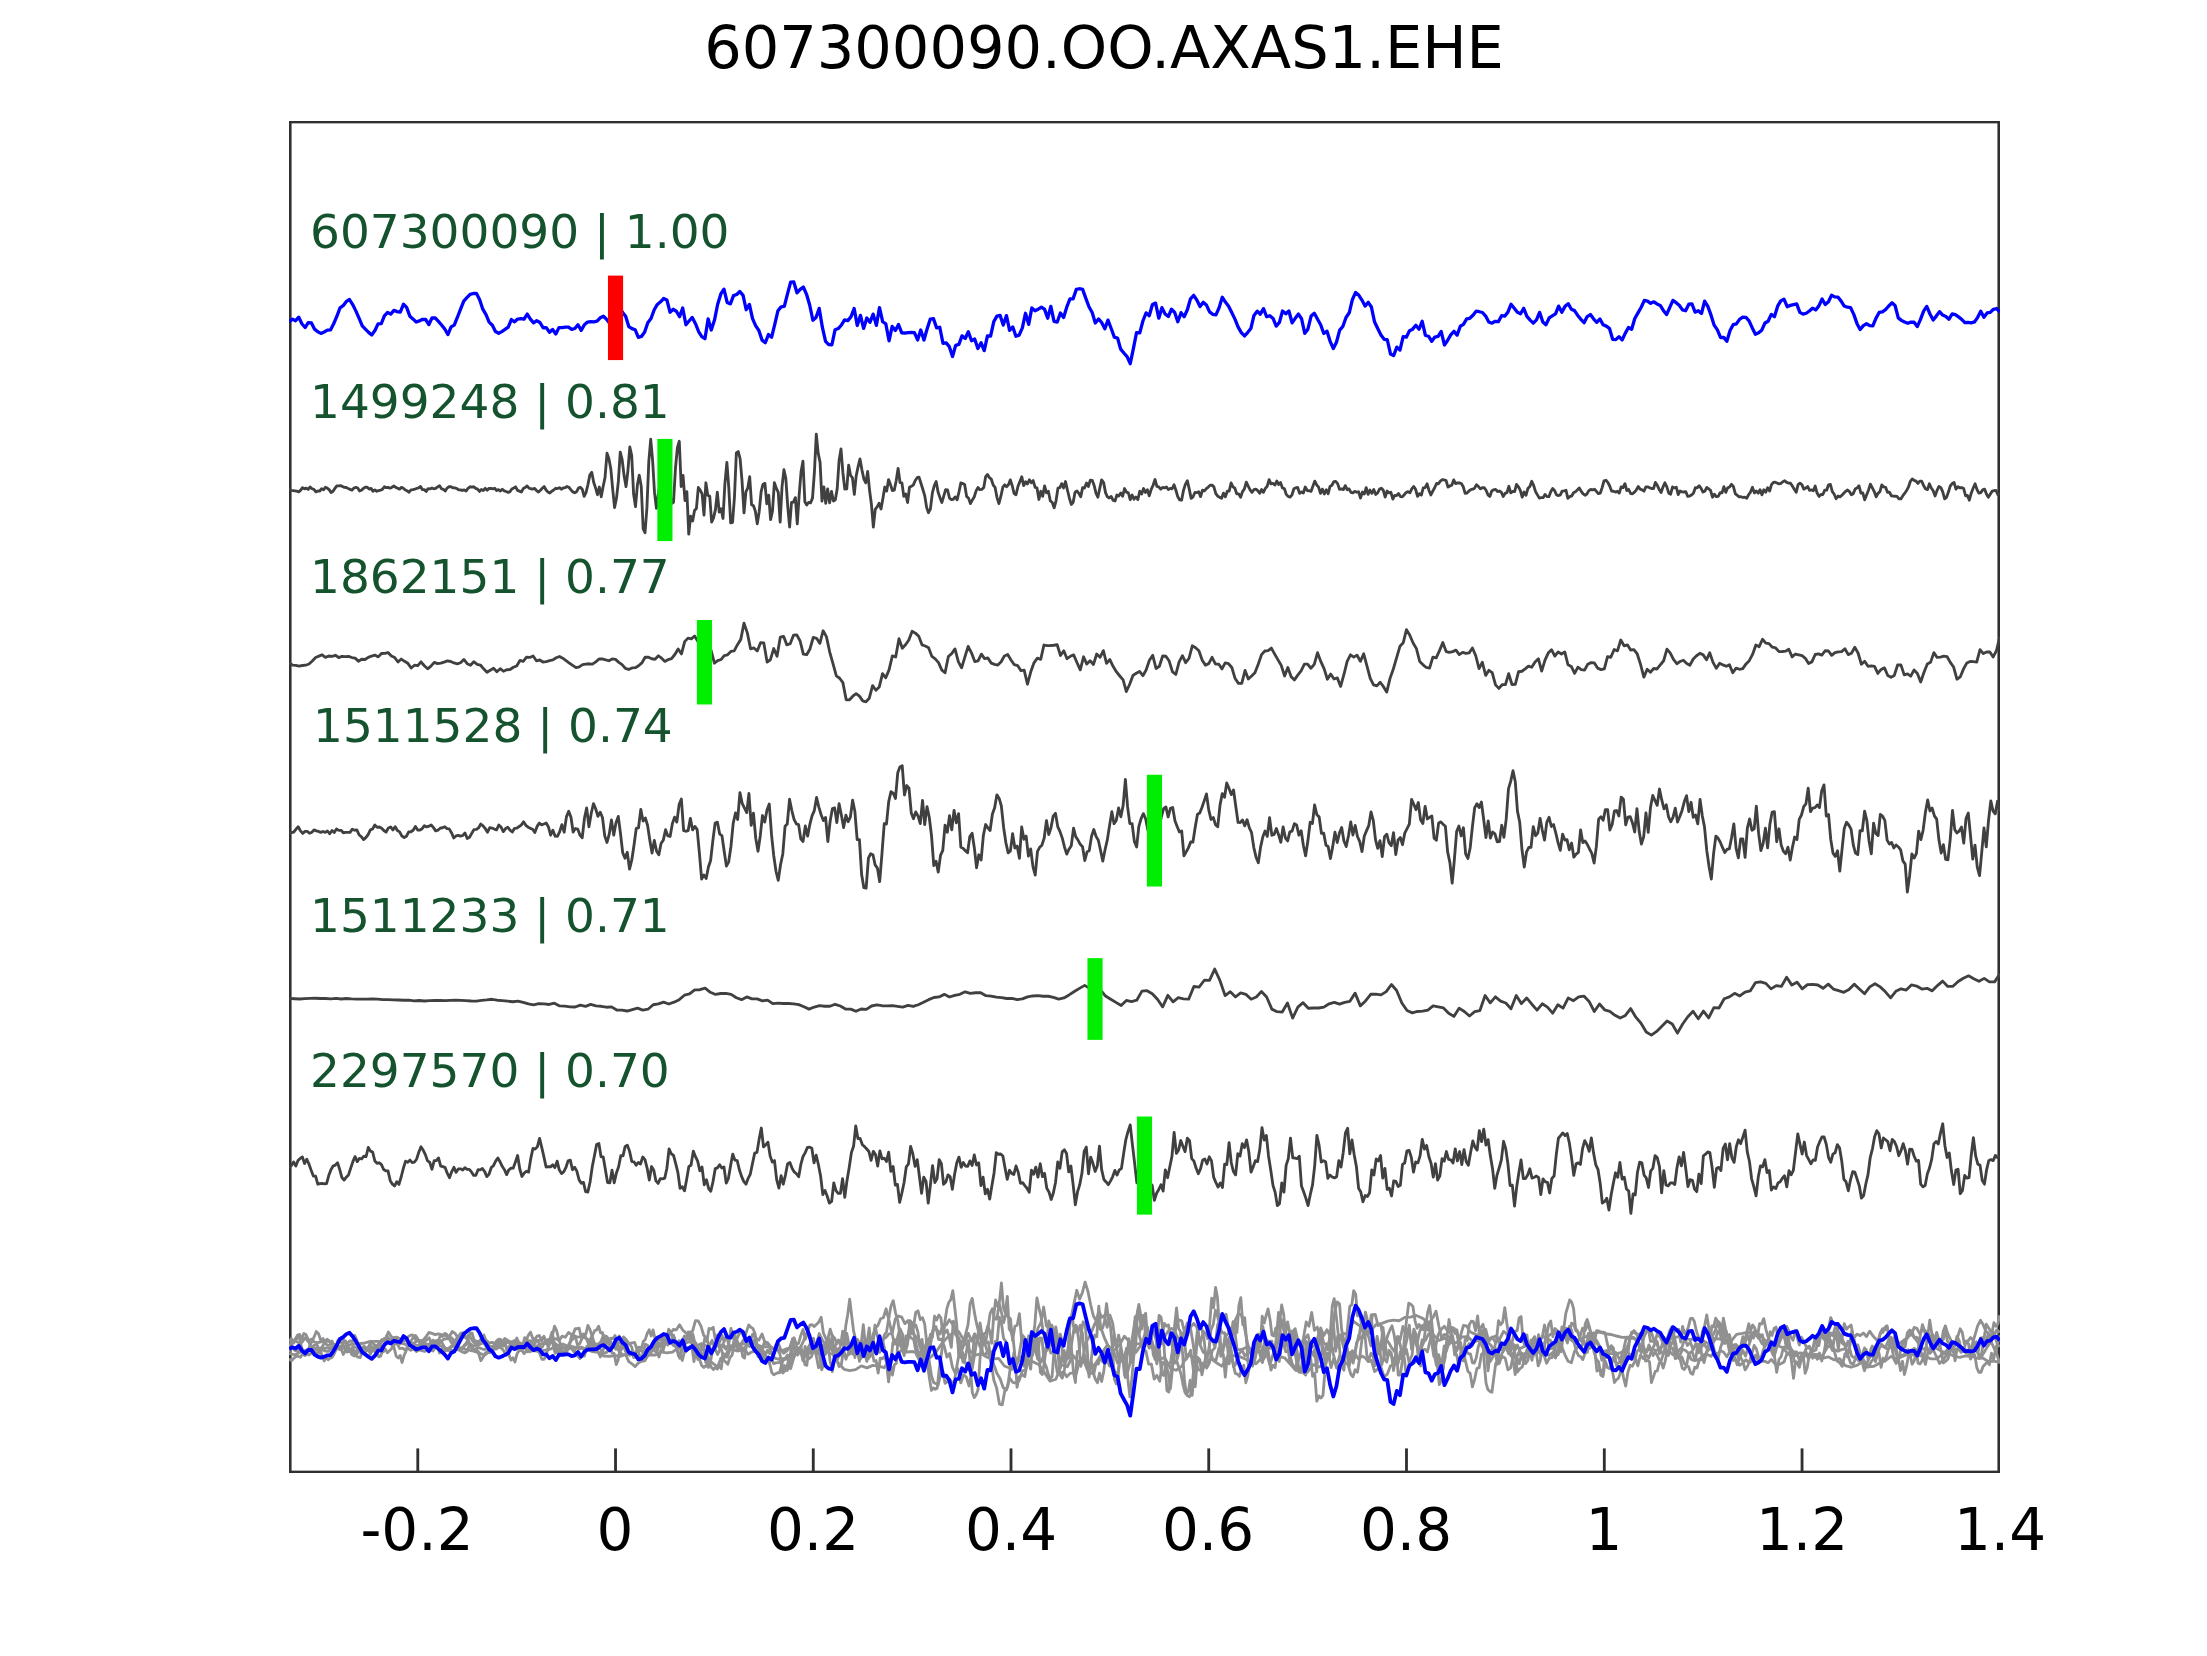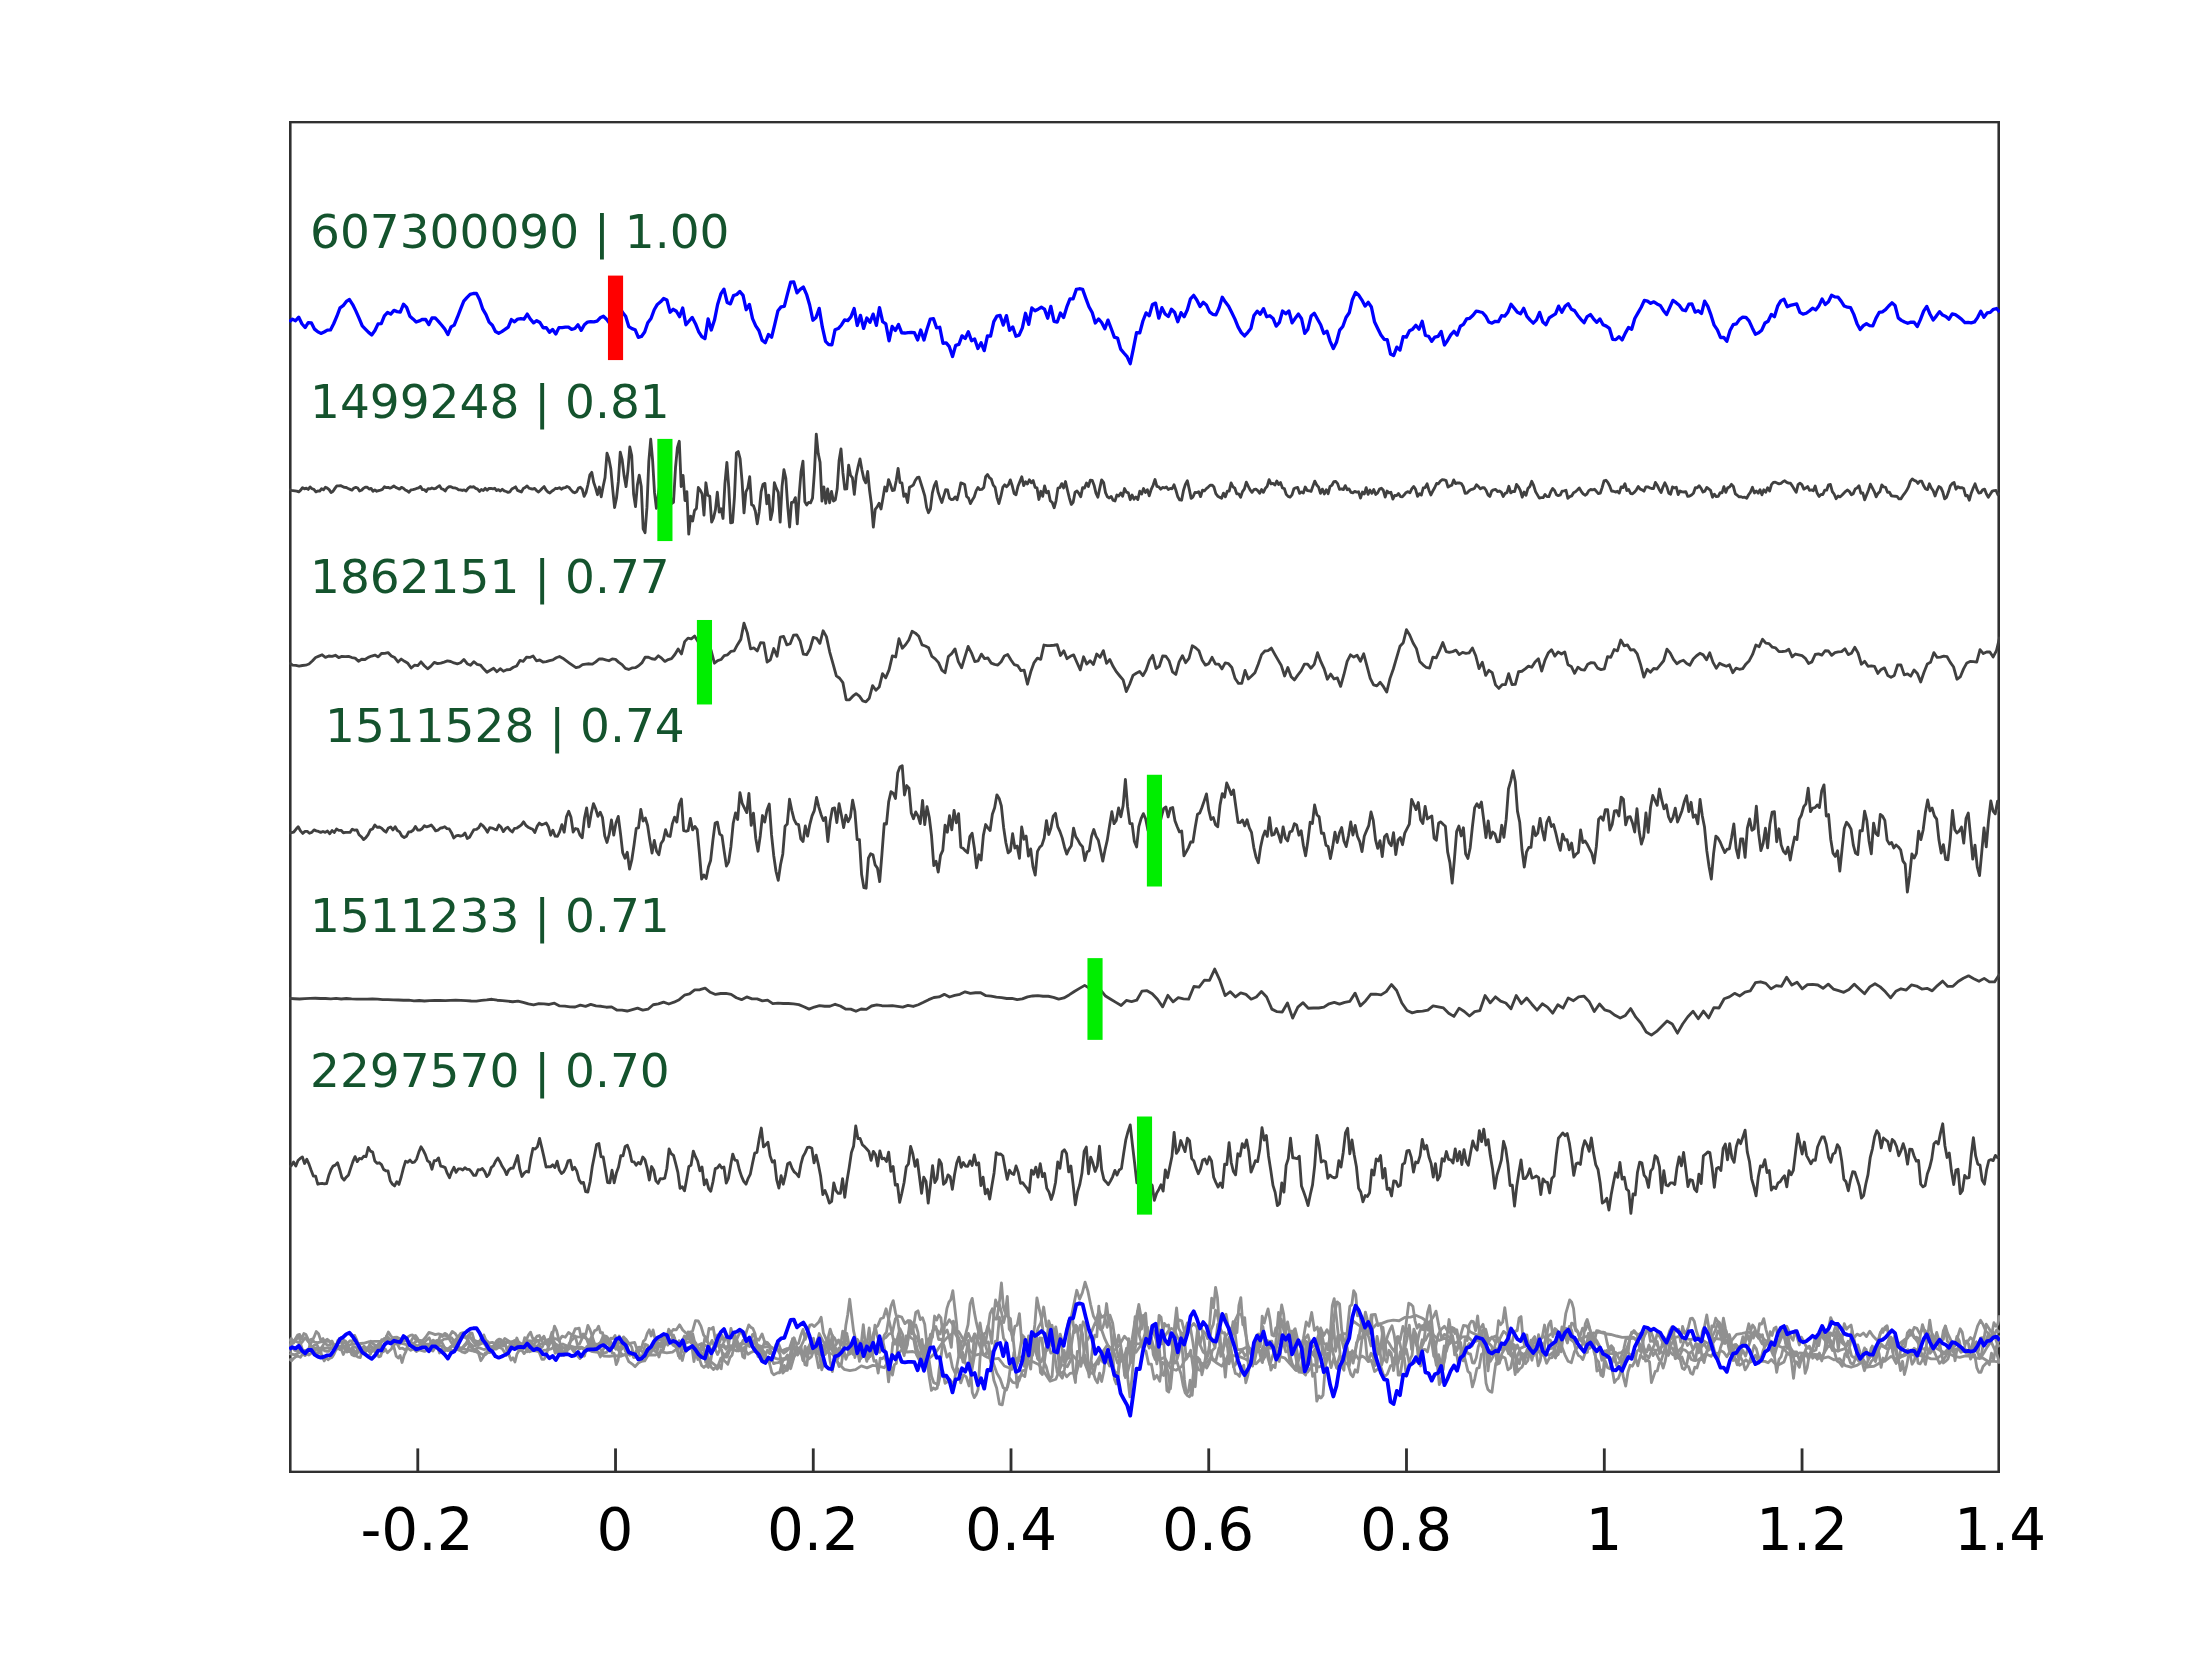--- a/index.html
+++ b/index.html
@@ -57,20 +57,21 @@
     color: #14532d;
     white-space: nowrap;
     pointer-events: none;
   }
 </style>
 </head>
 <body>
 
 <div id="figure">
 
+  <div id="chart-title">607300090.OO.AXAS1.EHE</div>
 
   <div id="plot-area">
     <svg id="plot-svg" width="1711" height="1352" viewBox="0 0 1808 1429">
       <rect id="plot-frame" x="1" y="1" width="1806" height="1427" fill="none" stroke="#303030" stroke-width="3"></rect>
       <g id="tick-marks">
           <line x1="135.9" x2="135.9" y1="1428" y2="1403" stroke="#303030" stroke-width="3"></line>
           <line x1="344.9" x2="344.9" y1="1428" y2="1403" stroke="#303030" stroke-width="3"></line>
           <line x1="553.9" x2="553.9" y1="1428" y2="1403" stroke="#303030" stroke-width="3"></line>
           <line x1="762.9" x2="762.9" y1="1428" y2="1403" stroke="#303030" stroke-width="3"></line>
           <line x1="971.9" x2="971.9" y1="1428" y2="1403" stroke="#303030" stroke-width="3"></line>
@@ -100,21 +101,21 @@
           <rect x="430.9" y="527.4" width="16" height="89.3" fill="#00ee00"></rect>
           <rect x="906.5" y="691.0" width="16" height="118.1" fill="#00ee00"></rect>
           <rect x="843.7" y="884.8" width="16" height="86.4" fill="#00ee00"></rect>
           <rect x="896.0" y="1052.2" width="16" height="103.7" fill="#00ee00"></rect>
         </g>
     </svg>
     <div id="trace-labels">
         <div class="trace-label" style="left: 21px; top: 83px;">607300090 | 1.00</div>
         <div class="trace-label" style="left: 21px; top: 243px; margin-top: 10px;">1499248 | 0.81</div>
         <div class="trace-label" style="left: 21px; top: 428px;">1862151 | 0.77</div>
-        <div class="trace-label" style="left: 36px; top: 577px;">1511528 | 0.74</div>
+        <div class="trace-label" style="left: 24px; top: 577px;">1511528 | 0.74</div>
         <div class="trace-label" style="left: 21px; top: 767px;">1511233 | 0.71</div>
         <div class="trace-label" style="left: 21px; top: 922px;">2297570 | 0.70</div>
       </div>
   </div>
 
   <div id="tick-labels">
       <div class="tick-label" style="left: 417px; top: 1496px;">-0.2</div>
       <div class="tick-label" style="left: 615px; top: 1496px;">0</div>
       <div class="tick-label" style="left: 813px; top: 1496px;">0.2</div>
       <div class="tick-label" style="left: 1011px; top: 1496px;">0.4</div>

